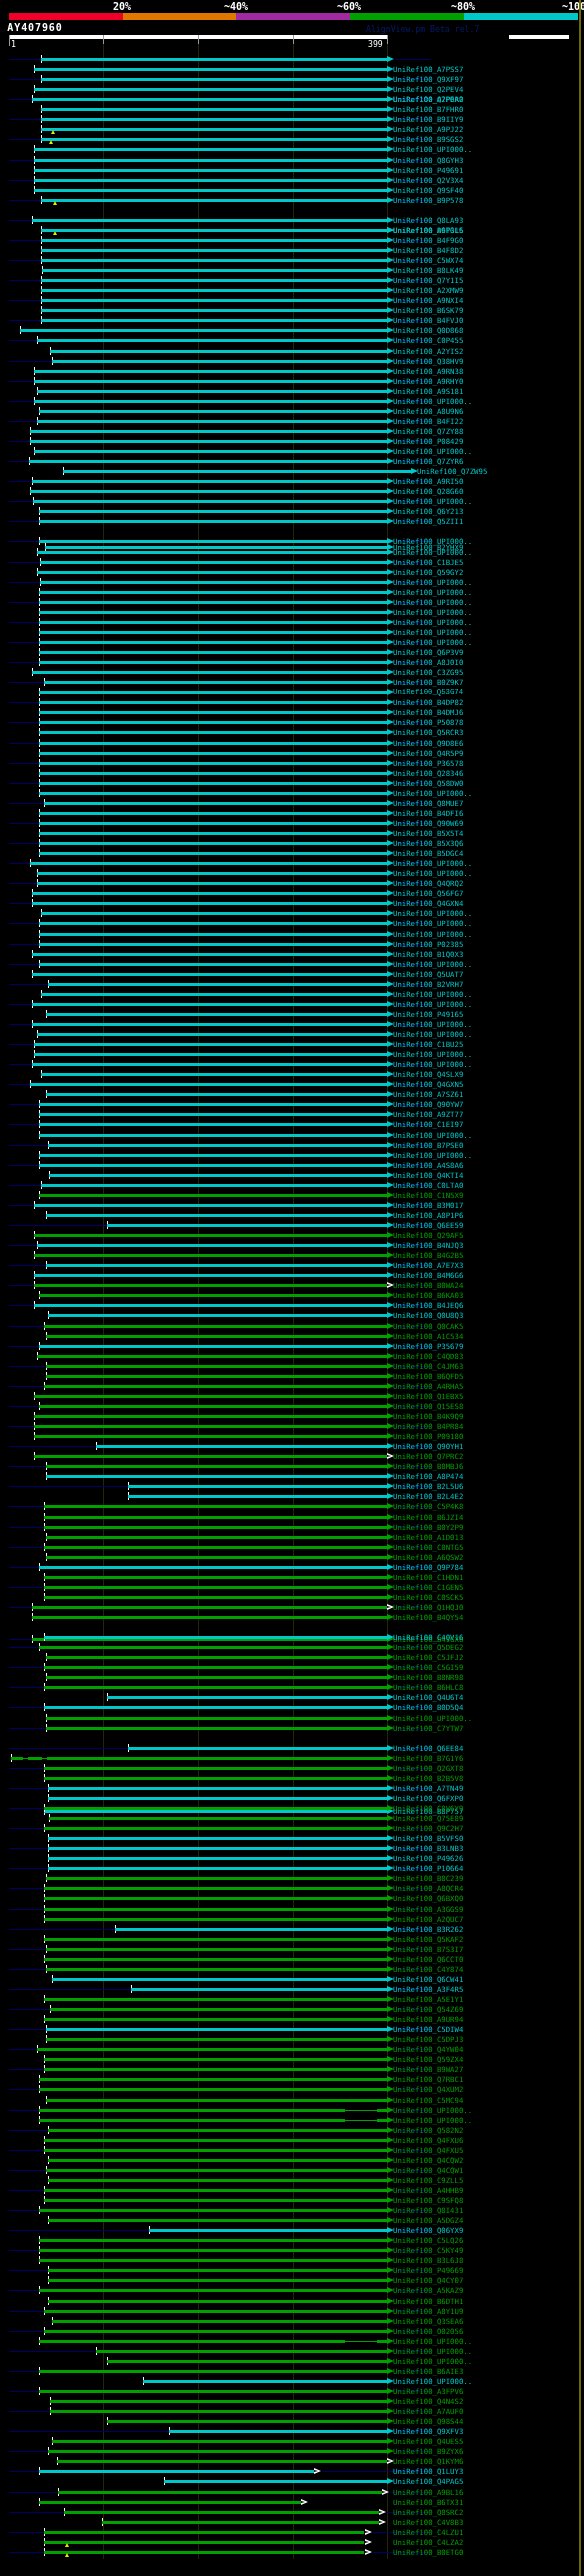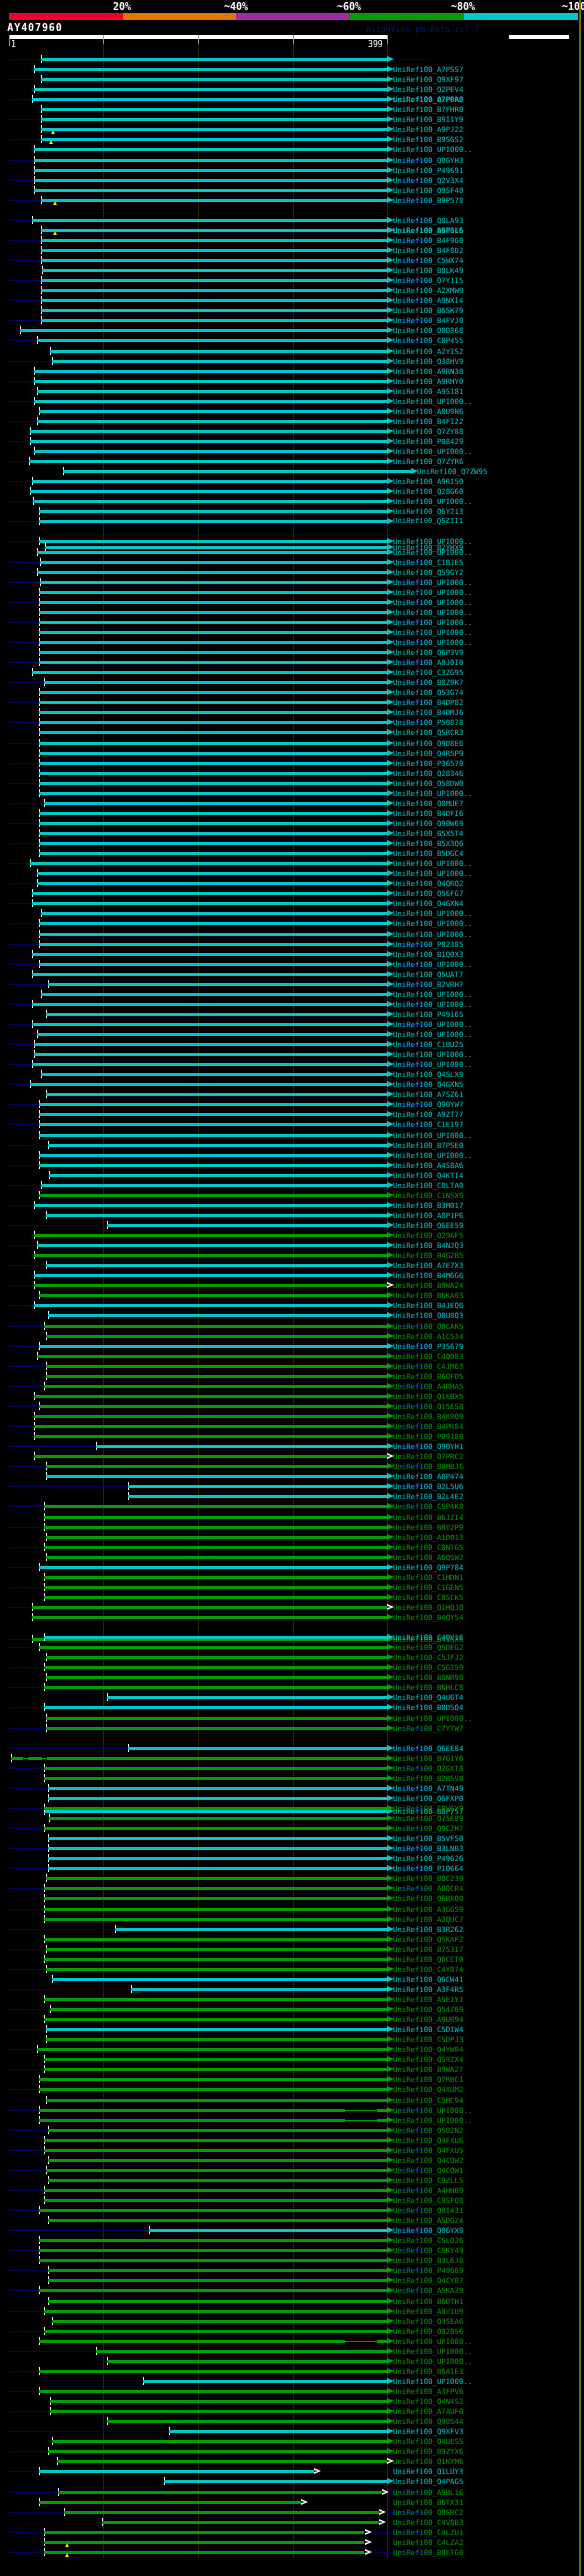--- a/index.html
+++ b/index.html
@@ -395,21 +395,21 @@
         <div class="bar" style="left: 39px; width: 349px; background: rgb(0, 200, 200);"></div>
         <div class="arr" style="left: 387px; border-left: 7.3px solid rgb(0, 200, 200);"></div>
         <span class="lbl" style="color: rgb(0, 200, 200);">UniRef100_Q6Y213</span>
       </div>
       <div class="row" style="top: 462px;">
         <div class="lead" style="left: 9.1px; width: 29.5px;"></div>
         <div class="trail" style="left: 396px; width: 34px;"></div>
         <div class="tick" style="left: 39px; width: 0.9px;"></div>
         <div class="bar" style="left: 39px; width: 349px; background: rgb(0, 200, 200);"></div>
         <div class="arr" style="left: 387px; border-left: 7.3px solid rgb(0, 200, 200);"></div>
-        <span class="lbl" style="color: rgb(0, 200, 200); font-family: Liberation Mono, monospace;">UniRef100_Q5ZII1</span>
+        <span class="lbl" style="color: rgb(0, 200, 200);">UniRef100_Q5ZII1</span>
       </div>
       <div class="row" style="top: 488px;">
         <div class="tick" style="left: 45px; width: 0.9px;"></div>
         <div class="bar" style="left: 45px; width: 342px; background: rgb(0, 200, 200);"></div>
         <div class="arr" style="left: 387px; border-left: 7.3px solid rgb(0, 200, 200);"></div>
         <span class="lbl" style="color: rgb(0, 200, 200);">UniRef100_B2YHX9</span>
       </div>
       <div class="row" style="top: 482px;">
         <div class="lead" style="left: 9.1px; width: 29.5px;"></div>
         <div class="trail" style="left: 396px; width: 34px;"></div>
@@ -513,21 +513,21 @@
         <div class="trail" style="left: 396px; width: 34px;"></div>
         <div class="tick" style="left: 44px; width: 0.9px;"></div>
         <div class="bar" style="left: 44px; width: 343px; background: rgb(0, 200, 200);"></div>
         <div class="arr" style="left: 387px; border-left: 7.3px solid rgb(0, 200, 200);"></div>
         <span class="lbl" style="color: rgb(0, 200, 200);">UniRef100_B0Z9K7</span>
       </div>
       <div class="row" style="top: 633px;">
         <div class="tick" style="left: 39px; width: 0.9px;"></div>
         <div class="bar" style="left: 39px; width: 349px; background: rgb(0, 200, 200);"></div>
         <div class="arr" style="left: 387px; border-left: 7.3px solid rgb(0, 200, 200);"></div>
-        <span class="lbl" style="color: rgb(0, 200, 200);">UniRef100_Q53G74</span>
+        <span class="lbl" style="color: rgb(0, 200, 200); font-family: Liberation Mono, monospace;">UniRef100_Q53G74</span>
       </div>
       <div class="row" style="top: 643px;">
         <div class="lead" style="left: 9.1px; width: 29.5px;"></div>
         <div class="trail" style="left: 396px; width: 34px;"></div>
         <div class="tick" style="left: 39px; width: 0.9px;"></div>
         <div class="bar" style="left: 39px; width: 349px; background: rgb(0, 200, 200);"></div>
         <div class="arr" style="left: 387px; border-left: 7.3px solid rgb(0, 200, 200);"></div>
         <span class="lbl" style="color: rgb(0, 200, 200);">UniRef100_B4DP82</span>
       </div>
       <div class="row" style="top: 653px;">

